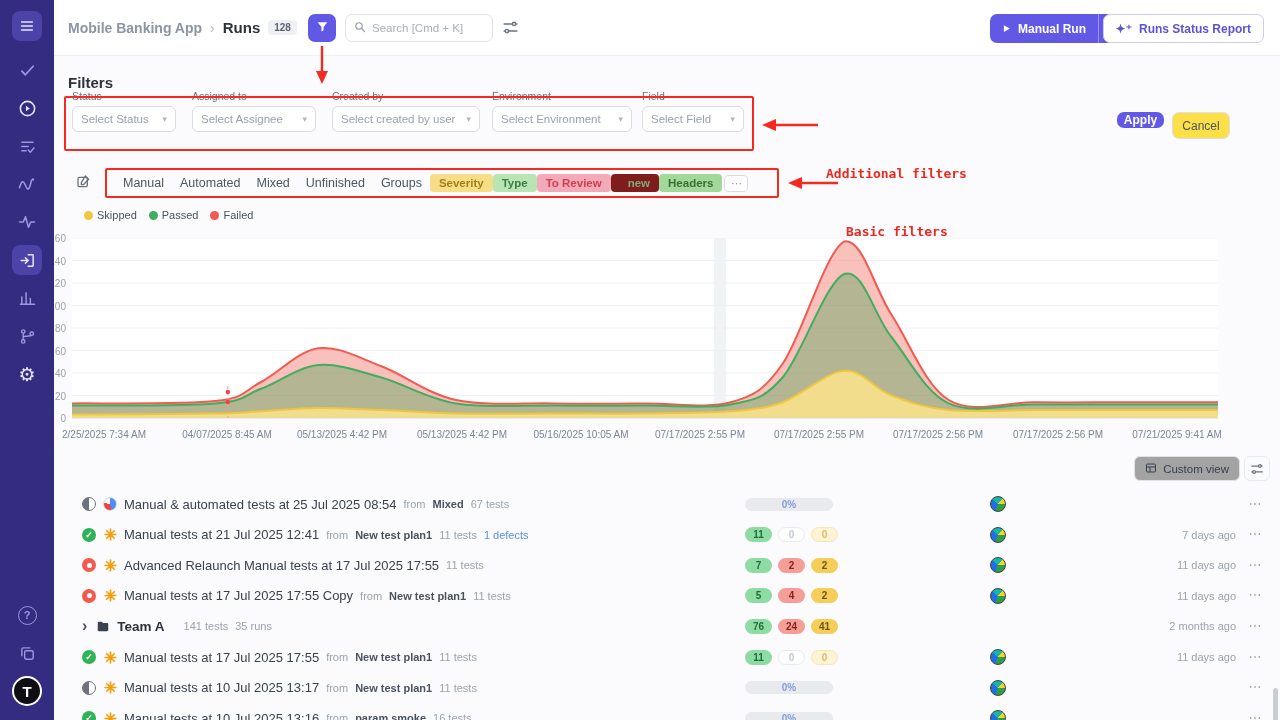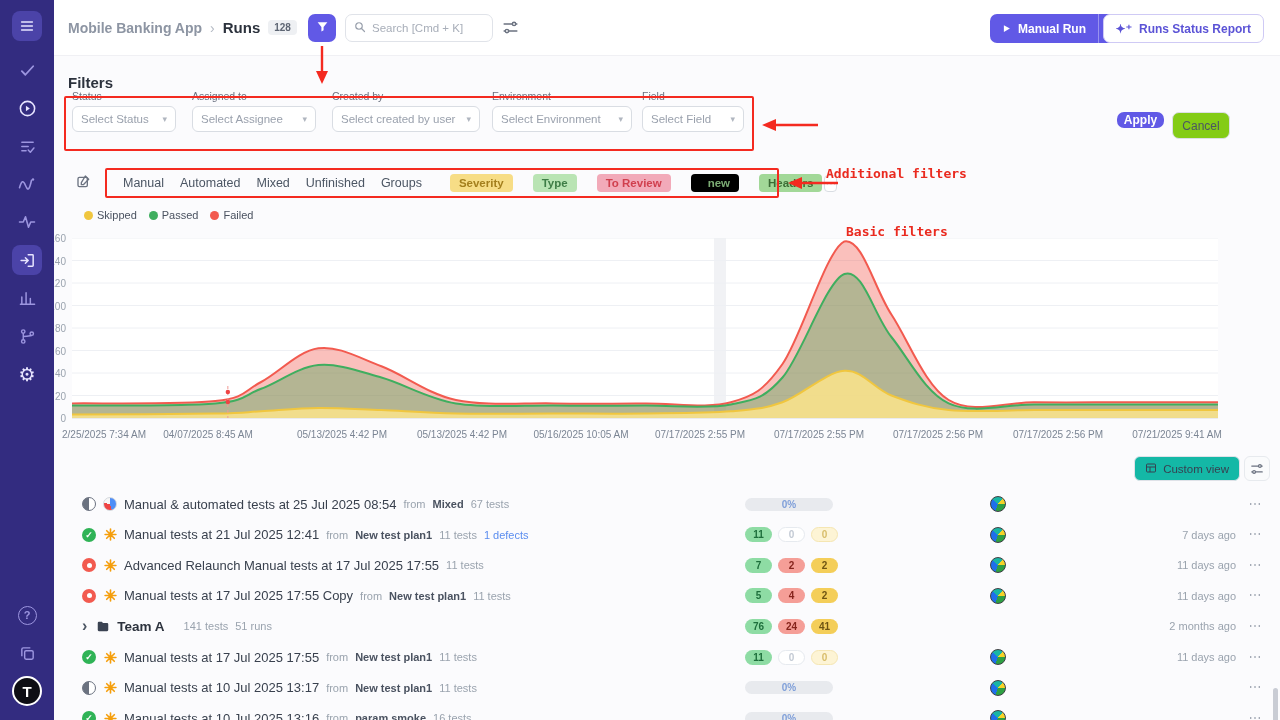--- a/index.html
+++ b/index.html
@@ -56,44 +56,44 @@
   .filters-title { position:absolute; left:68px; top:74px; font-size:15px; font-weight:700; color:#2c323d; }
   .filter-fields { position:absolute; left:64px; top:84px; width:690px; height:42px; }
   .ffield { position:absolute; top:6px; }
   .ffield .flabel { font-size:10.5px; color:#6b7280; margin-bottom:4px; display:block; }
   .fselect { height:26px; border:1px solid #d9dde3; border-radius:6px; background:#fff; display:flex;
     align-items:center; justify-content:space-between; padding:0 8px; cursor:pointer; }
   .fselect .ph { font-size:11.5px; color:#9aa1ad; }
   .fselect .car { font-size:9px; color:#b0b6c0; margin-left:6px; }
   .apply-btn { position:absolute; left:1117px; top:112px; width:47px; height:16px; background:#6159e6; color:#fff;
     border:none; border-radius:7px; font-size:12px; font-weight:700; cursor:pointer; font-family:"Liberation Sans", sans-serif; }
-  .cancel-btn { position:absolute; left:1172px; top:112px; width:58px; height:27px; background:#84cc16; color:#4b5563;
+  .cancel-btn { position:absolute; left:1172px; top:112px; width:58px; height:27px; background:#fde047; color:#4b5563;
     border:1px solid #dcdfe5; border-radius:7px; font-size:12px; cursor:pointer; font-family:"Liberation Sans", sans-serif; }
   
   .edit-icon { position:absolute; left:76px; top:174px; color:#6b7280; cursor:pointer; }
   .basic-strip { position:absolute; left:105px; top:168px; width:674px; height:30px; display:flex; align-items:center;
     padding:0 10px; gap:0; }
   .btab { font-size:12.5px; color:#4b5563; cursor:pointer; padding:0 8px; white-space:nowrap; }
-  .chip { font-size:11.5px; font-weight:600; border-radius:4px; padding:3px 9px; cursor:pointer; white-space:nowrap;margin-left:20px; }
+  .chip { font-size:11.5px; font-weight:600; border-radius:4px; padding:3px 9px; cursor:pointer; white-space:nowrap; }
   .chip-yellow { background:#f7dd86; color:#a47f1d; }
   .chip-green { background:#b9e4b4; color:#3e7d46; }
   .chip-pink { background:#f2aab9; color:#d03f4e; }
-  .chip-pale-green { background:#000000; color:#7cab74;padding-left:17px; }
+  .chip-pale-green { background:#7f1d1d; color:#7cab74;padding-left:17px; }
   .chip-green-strong { background:#a2d898; color:#3c6d36; }
   .more-btn { width:24px; height:17px; border:1px solid #d9dde3; border-radius:4px; background:#fff; color:#8b93a1;
     display:flex; align-items:center; justify-content:center; font-size:11px; cursor:pointer; margin-left:2px; }
   
   .legend { position:absolute; left:84px; top:209px; display:flex; gap:12px; align-items:center; }
   .litem { display:flex; align-items:center; gap:4px; font-size:11px; color:#4a5260; }
   .ldot { width:9px; height:9px; border-radius:50%; }
   .ylabels span { position:absolute; left:36px; width:30px; text-align:right; font-size:10px; color:#9aa3ae; }
   #chart-svg { position:absolute; left:72px; top:238px; }
   .xlabels span { position:absolute; top:429px; font-size:10px; color:#7b8594; white-space:nowrap; transform:translateX(-50%); }
   
-  .custom-view { position:absolute; right:40px; top:456px; height:25px; background:#14b8a6; border:1px solid #dfe2e8;
+  .custom-view { position:absolute; right:40px; top:456px; height:25px; background:#a3a3a3; border:1px solid #dfe2e8;
     border-radius:6px; display:flex; align-items:center; gap:6px; font-size:11.5px; color:#374151; padding:0 10px;
     cursor:pointer; font-family:"Liberation Sans", sans-serif; }
   .list-settings { position:absolute; right:10px; top:456px; width:26px; height:25px; background:#fafbfc;
     border:1px solid #e7eaee; border-radius:6px; color:#6b7280; display:flex; align-items:center; justify-content:center; cursor:pointer; }
   #rows { position:absolute; left:54px; top:489px; width:1226px; height:231px; overflow:hidden; }
   .row { position:absolute; left:0; width:100%; height:30px; cursor:pointer; }
   .rleft { position:absolute; left:28px; top:0; height:30px; display:flex; align-items:center; gap:7px; }
   .rmid { position:absolute; left:691px; top:0; height:30px; display:flex; align-items:center; gap:6px; }
   .st { width:14px; height:14px; border-radius:50%; display:inline-flex; align-items:center; justify-content:center; flex:0 0 auto; }
   .st-pass { background:#2fb356; color:#fff; font-size:9px; font-weight:700; }
@@ -355,21 +355,21 @@
     <path d="M0.0,167.6C23.9,167.3 111.7,168.2 143.3,165.4C174.8,162.6 171.9,157.1 189.1,150.8C206.3,144.4 226.3,129.0 246.4,127.1C266.4,125.3 286.5,133.1 309.4,139.5C332.3,145.9 355.3,160.7 383.9,165.4C412.6,170.1 449.8,167.3 481.3,167.6C512.8,168.0 543.4,167.8 573.0,167.6C602.6,167.4 636.0,171.2 658.9,166.5C681.9,161.8 691.6,161.3 710.5,139.5C729.4,117.8 754.3,42.8 772.4,36.0C790.5,29.3 802.0,77.4 819.4,99.0C836.8,120.6 852.8,154.1 876.7,165.4C900.6,176.6 933.0,166.3 962.6,166.5C992.2,166.7 1023.8,166.5 1054.3,166.5C1084.9,166.5 1130.7,166.5 1146.0,166.5L1146,180L0,180Z" fill="rgba(110,170,105,0.5)"></path>
     <path d="M0.0,167.6C23.9,167.3 111.7,168.2 143.3,165.4C174.8,162.6 171.9,157.1 189.1,150.8C206.3,144.4 226.3,129.0 246.4,127.1C266.4,125.3 286.5,133.1 309.4,139.5C332.3,145.9 355.3,160.7 383.9,165.4C412.6,170.1 449.8,167.3 481.3,167.6C512.8,168.0 543.4,167.8 573.0,167.6C602.6,167.4 636.0,171.2 658.9,166.5C681.9,161.8 691.6,161.3 710.5,139.5C729.4,117.8 754.3,42.8 772.4,36.0C790.5,29.3 802.0,77.4 819.4,99.0C836.8,120.6 852.8,154.1 876.7,165.4C900.6,176.6 933.0,166.3 962.6,166.5C992.2,166.7 1023.8,166.5 1054.3,166.5C1084.9,166.5 1130.7,166.5 1146.0,166.5" fill="none" stroke="#3fae5f" stroke-width="2"></path>
     <path d="M0.0,176.6C23.9,176.4 111.7,176.1 143.3,175.5C174.8,174.9 171.9,174.2 189.1,173.3C206.3,172.3 226.3,170.1 246.4,169.9C266.4,169.7 286.5,171.2 309.4,172.1C332.3,173.1 355.3,174.9 383.9,175.5C412.6,176.1 449.8,175.5 481.3,175.5C512.8,175.5 543.4,175.9 573.0,175.5C602.6,175.1 636.0,175.1 658.9,173.3C681.9,171.4 691.6,171.0 710.5,164.3C729.4,157.5 754.3,133.9 772.4,132.8C790.5,131.6 802.0,150.9 819.4,157.5C836.8,164.1 852.8,169.7 876.7,172.1C900.6,174.6 933.0,172.1 962.6,172.1C992.2,172.1 1023.8,172.1 1054.3,172.1C1084.9,172.1 1130.7,172.1 1146.0,172.1L1146,180L0,180Z" fill="rgba(247,225,140,0.9)"></path>
     <path d="M0.0,176.6C23.9,176.4 111.7,176.1 143.3,175.5C174.8,174.9 171.9,174.2 189.1,173.3C206.3,172.3 226.3,170.1 246.4,169.9C266.4,169.7 286.5,171.2 309.4,172.1C332.3,173.1 355.3,174.9 383.9,175.5C412.6,176.1 449.8,175.5 481.3,175.5C512.8,175.5 543.4,175.9 573.0,175.5C602.6,175.1 636.0,175.1 658.9,173.3C681.9,171.4 691.6,171.0 710.5,164.3C729.4,157.5 754.3,133.9 772.4,132.8C790.5,131.6 802.0,150.9 819.4,157.5C836.8,164.1 852.8,169.7 876.7,172.1C900.6,174.6 933.0,172.1 962.6,172.1C992.2,172.1 1023.8,172.1 1054.3,172.1C1084.9,172.1 1130.7,172.1 1146.0,172.1" fill="none" stroke="#f0c63f" stroke-width="2"></path>
     <line x1="155.85600000000002" x2="155.85600000000002" y1="148" y2="180" stroke="#f09a94" stroke-dasharray="3 3"></line>
     <circle cx="155.85600000000002" cy="154" r="2.2" fill="#ef4444"></circle>
     <circle cx="155.85600000000002" cy="164" r="2.2" fill="#ef4444"></circle>
   </svg>
 <div class="xlabels" id="xlabels">
     <span style="left:104px">2/25/2025 7:34 AM</span>
-    <span style="left:208px">04/07/2025 8:45 AM</span>
+    <span style="left:227px">04/07/2025 8:45 AM</span>
     <span style="left:342px">05/13/2025 4:42 PM</span>
     <span style="left:462px">05/13/2025 4:42 PM</span>
     <span style="left:581px">05/16/2025 10:05 AM</span>
     <span style="left:700px">07/17/2025 2:55 PM</span>
     <span style="left:819px">07/17/2025 2:55 PM</span>
     <span style="left:938px">07/17/2025 2:56 PM</span>
     <span style="left:1058px">07/17/2025 2:56 PM</span>
     <span style="left:1177px">07/21/2025 9:41 AM</span>
   </div>
 
@@ -481,21 +481,21 @@
     <div class="row" style="top: 122.4px;">
       <div class="rleft">
         <span class="chev">›</span>
         <span class="ticon">
           <svg width="15" height="15" viewBox="0 0 24 24" fill="#3a4252">
             <path d="M3 6a2 2 0 0 1 2-2h5l2 2h7a2 2 0 0 1 2 2v10a2 2 0 0 1-2 2H5a2 2 0 0 1-2-2z"></path>
           </svg>
         </span>
         <span class="gtitle">Team A</span>
         <span class="meta">141 tests</span>
-        <span class="meta">51 runs</span>
+        <span class="meta">35 runs</span>
       </div>
       <div class="rmid">
         <span class="pill pill-green">76</span>
         <span class="pill pill-red">24</span>
         <span class="pill pill-yellow">41</span>
       </div>
       <span class="time">2 months ago</span>
       <span class="rmenu">⋯</span>
     </div>
     <div class="row" style="top: 153px;">

